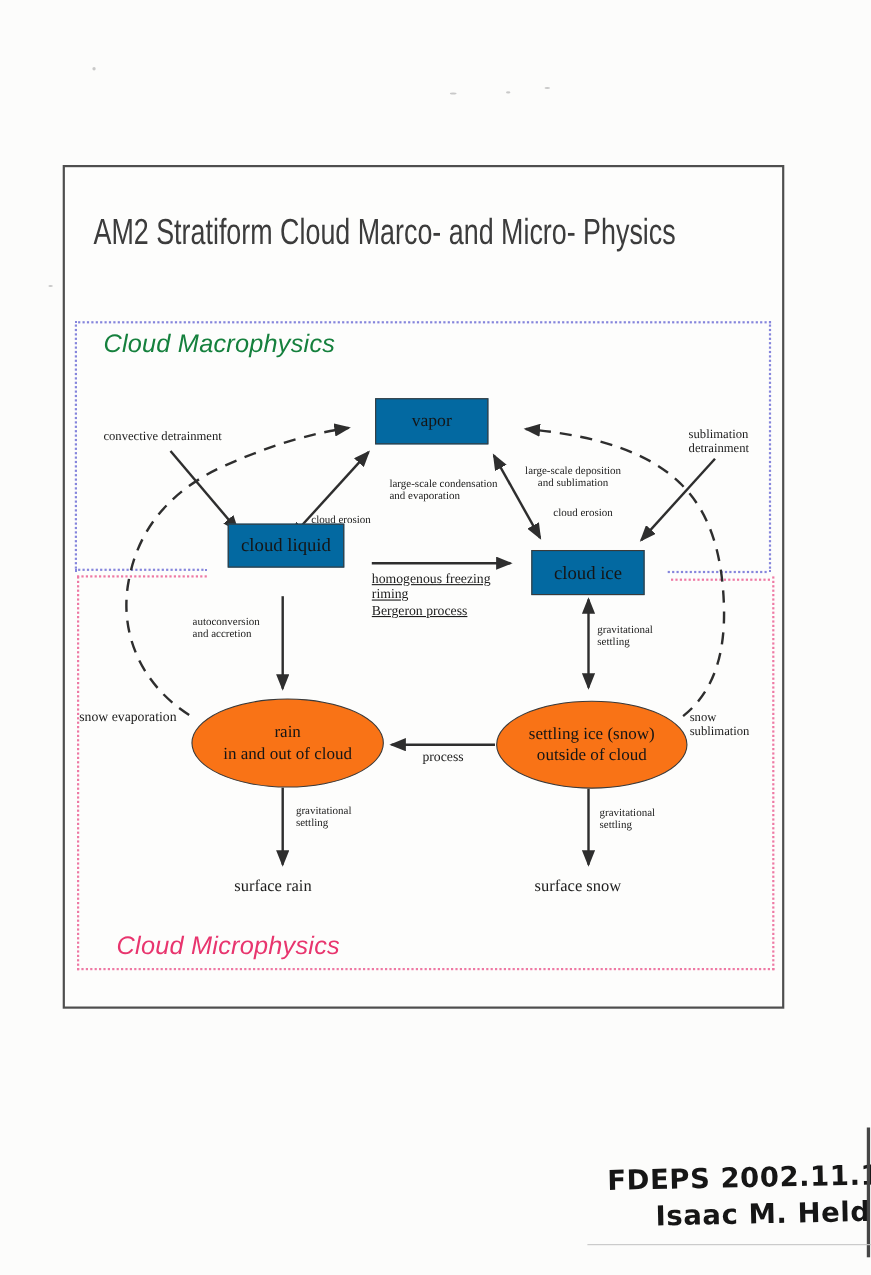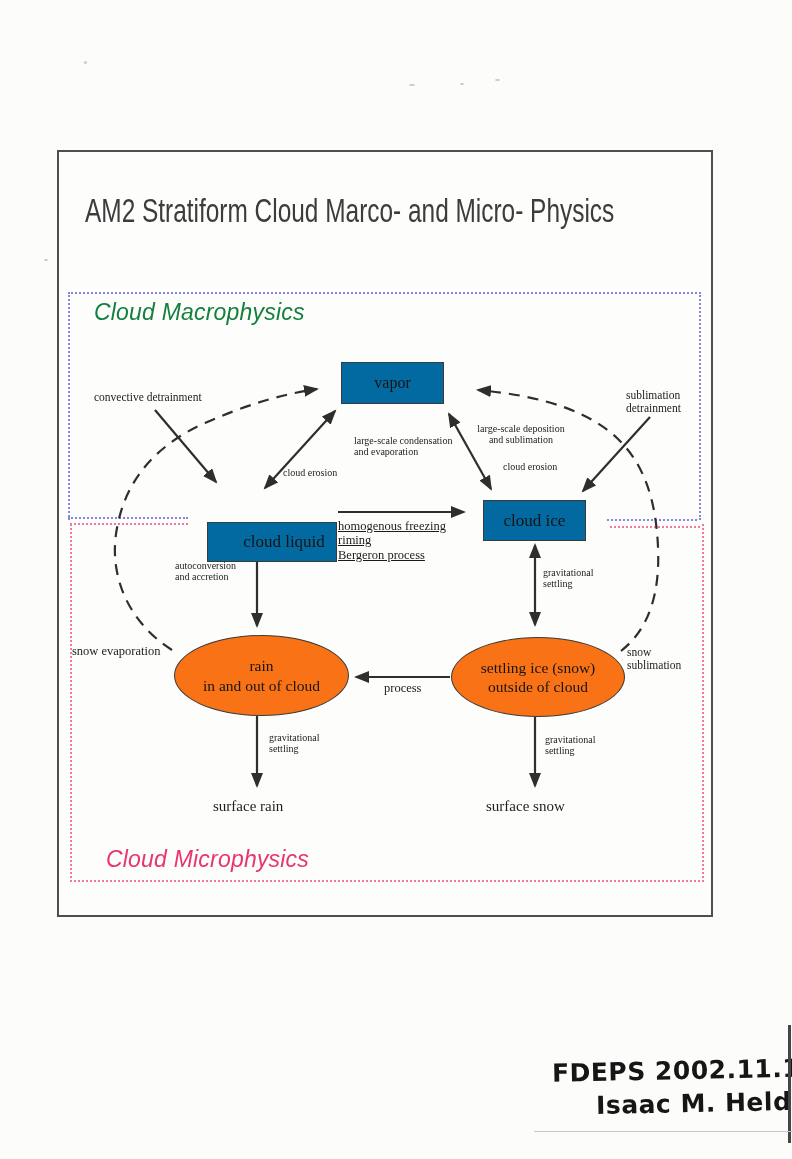--- a/index.html
+++ b/index.html
@@ -39,21 +39,21 @@
   }
   .macro-label{left:94px;top:299px;color:#15803d;}
   .micro-label{left:106px;top:846px;color:#e8356e;}
   
   .node-box{
     border:1.5px solid #3a3a3a;background:#0369a1;
     display:flex;align-items:center;justify-content:center;
     font-size:17px;color:#151515;white-space:pre-line;text-align:center;
   }
   .vapor{left:341px;top:362px;width:101px;height:40px;font-size:16px;}
-  .cloud-liquid{left:207px;top:522px;width:104px;height:38px;padding-left:24px;}
+  .cloud-liquid{left:207px;top:476px;width:104px;height:38px;}
   .cloud-ice{left:483px;top:500px;width:101px;height:39px;}
   .node-ellipse{
     border:1.4px solid #3a3a3a;border-radius:50%;background:#f97316;
     display:flex;align-items:center;justify-content:center;
     font-size:15.5px;line-height:1.25;color:#151515;white-space:pre-line;text-align:center;
   }
   .rain{left:174px;top:635px;width:173px;height:79px;}
   .settling-ice{left:451px;top:637px;width:172px;height:78px;}
   .sink{font-size:15px;white-space:nowrap;}
   .surface-rain{left:213px;top:798px;}

